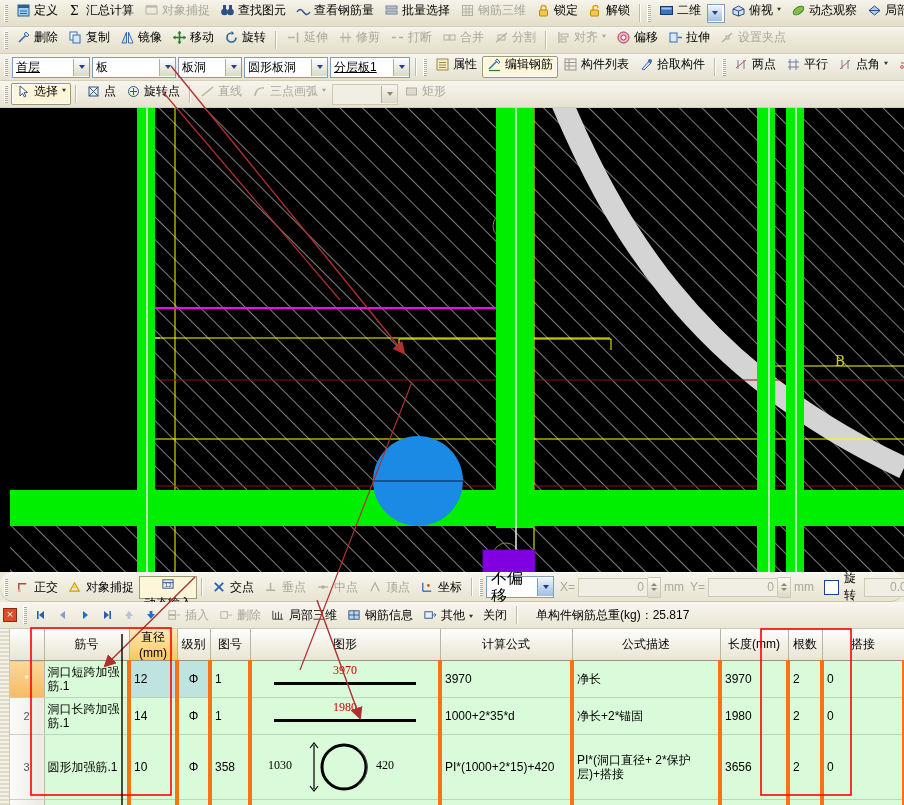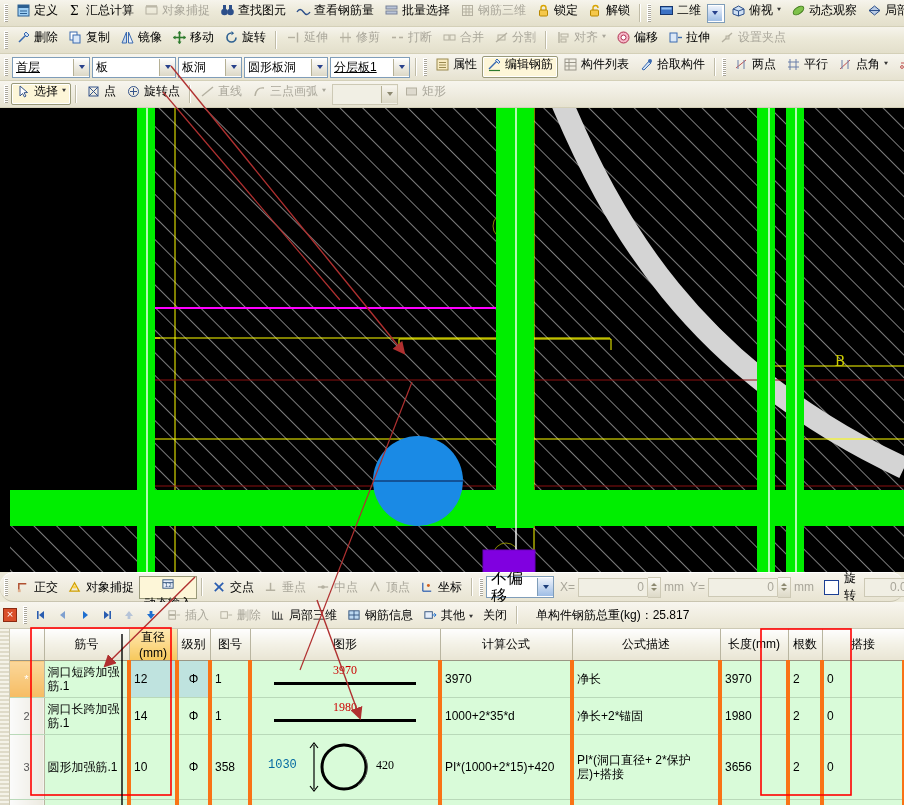--- a/index.html
+++ b/index.html
@@ -1055,21 +1055,21 @@
           <td class="c">Φ</td>
           <td>358</td>
           <td class="shape">
             <div class="shapebox tall">
               <svg width="188" height="64" viewBox="0 0 188 64" style="position:absolute;left:0;top:0;">
                 <circle cx="92" cy="32" r="22" fill="none" stroke="#000" stroke-width="3"></circle>
                 <path d="M106 14 A22 22 0 0 1 106 50" fill="none" stroke="#555" stroke-width="1"></path>
                 <line x1="62" y1="10" x2="62" y2="54" stroke="#000" stroke-width="1.2"></line>
                 <path d="M58 13 L62 8 L66 13 M58 51 L62 56 L66 51" fill="none" stroke="#000" stroke-width="1.2"></path>
               </svg>
-              <span style="position:absolute;left:16px;top:23px;color:#0369a1;font-size:12px;font-family:Liberation Mono, monospace;">1030</span>
+              <span style="position:absolute;left:16px;top:23px;color:#000000;font-size:12px;font-family:Liberation Serif, serif;">1030</span>
               <span style="position:absolute;left:124px;top:23px;color:#000;font-size:12px;font-family:'Liberation Serif',serif;">420</span>
             </div>
           </td>
           <td>PI*(1000+2*15)+420</td>
           <td style="line-height:14px;">PI*(洞口直径+ 2*保护层)+搭接</td>
           <td>3656</td>
           <td>2</td>
           <td>0</td>
         </tr>
 

